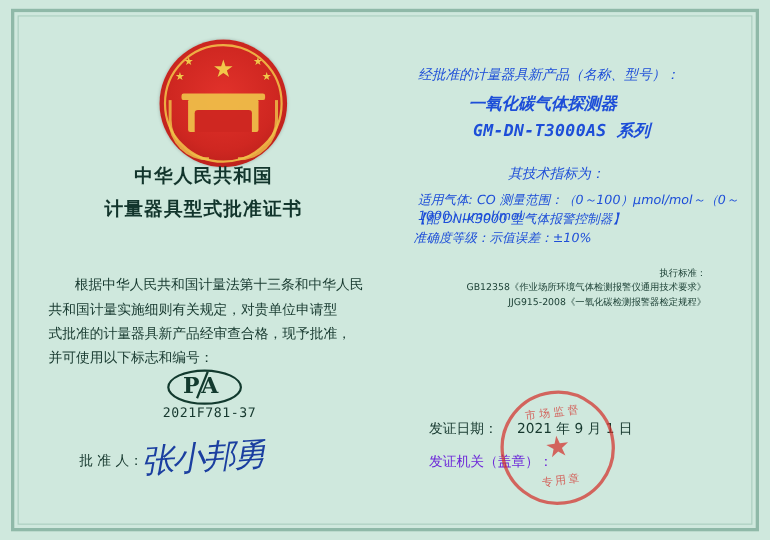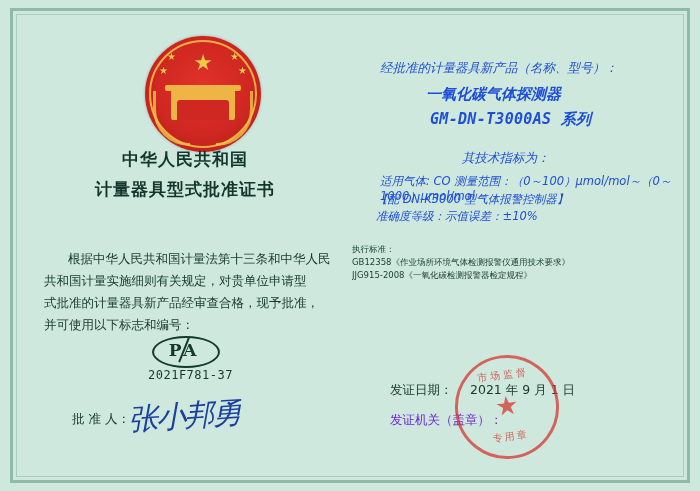--- a/index.html
+++ b/index.html
@@ -161,21 +161,21 @@
     width: 64px; height: 28px;
     border: 2px solid #123a2e;
     border-radius: 50%;
   }
   .pa-mark .letters {
     position: absolute;
     left: 0; top: 0;
     width: 64px; height: 28px;
     line-height: 28px;
     text-align: center;
-    font-size: 17px;
+    font-size: 20px;
     letter-spacing: 3px;
     font-weight: bold;
     color: #123a2e;
     font-family: "DejaVu Serif", "Liberation Serif", serif;
   }
   .pa-mark .slash {
     position: absolute;
     left: 31px;
     top: 1px;
     width: 2px;
@@ -264,20 +264,21 @@
 
   .r-std-block {
     position: absolute;
     left: 352px;
     top: 243px;
     width: 290px;
     font-size: 8.5px;
     line-height: 13px;
     color: #1d4136;
     font-family: "DejaVu Sans", "Liberation Sans", sans-serif;
+    text-align: right;
   }
   .r-std-block div { white-space: nowrap; overflow: hidden; text-overflow: ellipsis; }
 
   .issue-date-label {
     position: absolute;
     left: 390px;
     top: 382px;
     font-size: 12.5px;
     color: #16382e;
     font-family: "DejaVu Sans", "Liberation Sans", sans-serif;

